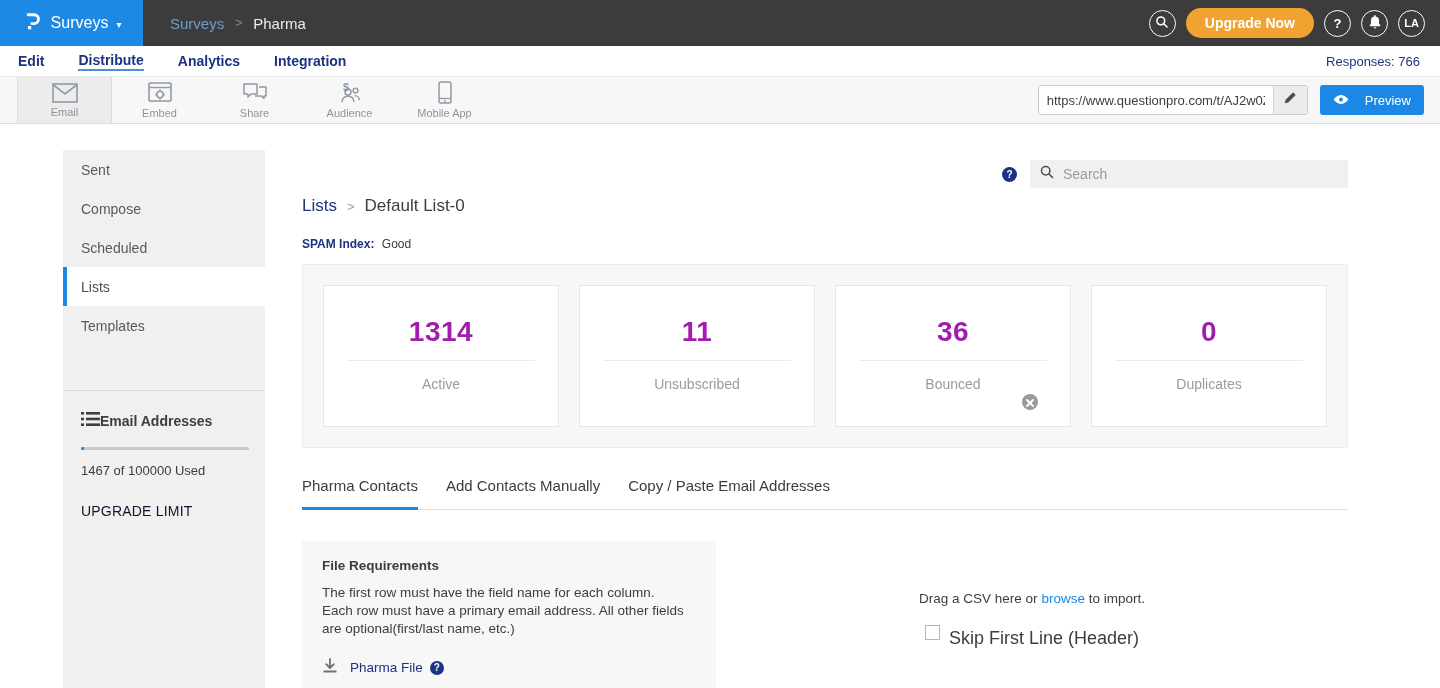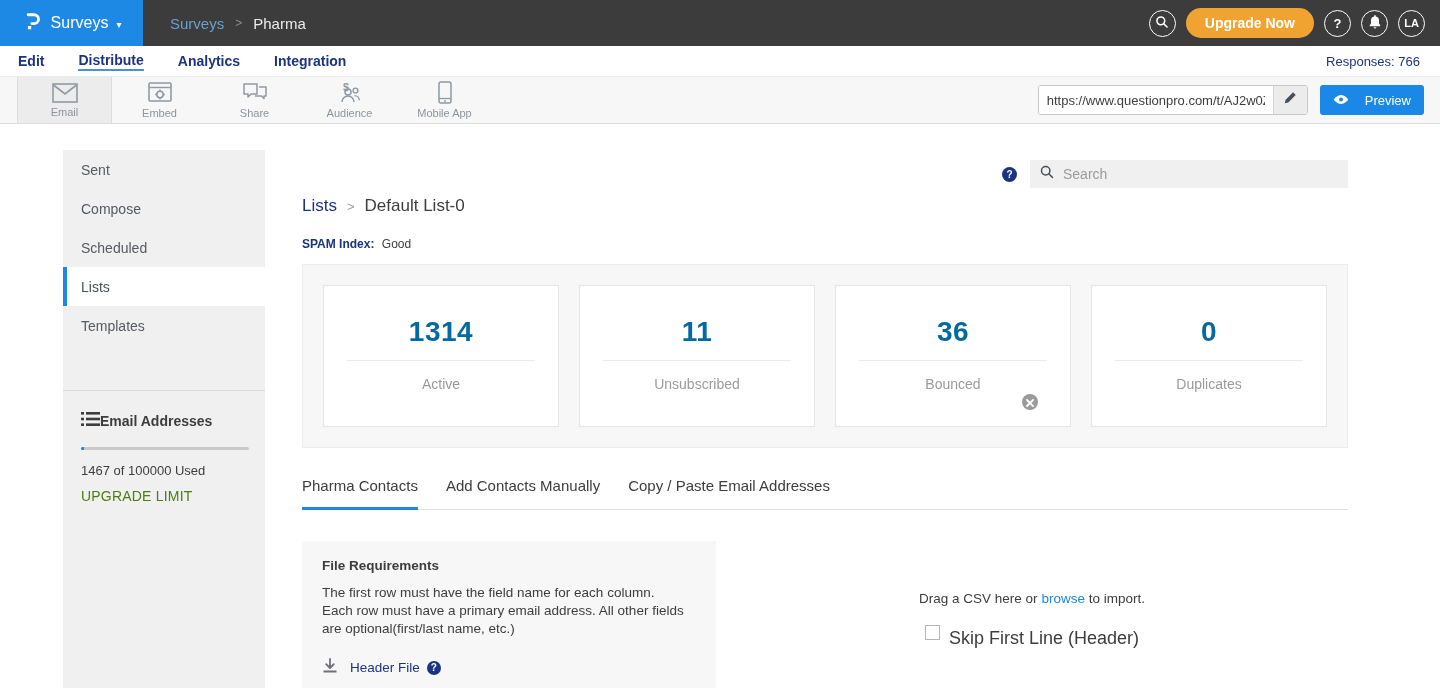--- a/index.html
+++ b/index.html
@@ -44,40 +44,40 @@
   .side-item { height:39px; display:flex; align-items:center; padding-left:18px; font-size:14px; color:#555a60; cursor:pointer; }
   .side-item.active { background:#fff; border-left:4px solid #1b87e6; padding-left:14px; color:#4a4f55; }
   .side-spacer { height:45px; }
   .side-divider { border-top:1px solid #d9d9db; }
   .email-sec { padding:20px 16px 0 18px; }
   .email-head { display:flex; align-items:center; }
   .email-head .etitle { font-size:14px; font-weight:700; color:#3d3d3d; }
   .progress { margin-top:16px; height:3px; background:#c9c9cb; border-radius:2px; overflow:hidden; }
   .progress-fill { height:3px; background:#1b87e6; }
   .usage { margin-top:13px; font-size:13px; color:#3d3d3d; }
-  .upgrade-link { margin-top:10px; font-size:14px; font-weight:500; color:#4d7c0f; cursor:pointer; letter-spacing:.2px; }
+  .upgrade-link { margin-top:25px; font-size:14px; font-weight:500; color:#0f172a; cursor:pointer; letter-spacing:.2px; }
 
   .main { position:absolute; left:265px; right:63px; top:26px; bottom:0; background:#fff; padding:0 29px 0 37px; }
   .main-toprow { display:flex; justify-content:flex-end; align-items:center; gap:13px; margin-top:10px; }
   .qmark { width:15px; height:15px; border-radius:50%; background:#1b3380; color:#fff; font-size:10px; font-weight:700; display:inline-flex; align-items:center; justify-content:center; cursor:pointer; flex:none; }
   .searchbox { width:318px; height:28px; background:#f0f0f1; display:flex; align-items:center; gap:9px; padding:0 10px; }
   .searchbox input { flex:1; border:none; outline:none; background:transparent; font-size:14px; color:#3d3d3d; font-family:"Liberation Sans",sans-serif; }
   .searchbox input::placeholder { color:#9b9b9b; }
 
   .crumbs2 { margin-top:8px; display:flex; align-items:center; }
   .crumbs2 .parent { font-size:17px; font-weight:500; color:#1b3380; cursor:pointer; }
   .crumbs2 .sep { color:#9b9b9b; font-size:13px; margin:0 10px; }
   .crumbs2 .current { font-size:17px; font-weight:500; color:#3d3d3d; }
   .spamline { margin-top:21px; font-size:12px; }
   .spamline .slabel { color:#1b3380; font-weight:600; }
   .spamline .sval { color:#3d3d3d; margin-left:4px; }
 
   .stats-panel { margin-top:13px; background:#f7f7f8; border:1px solid #ececee; padding:20px; display:flex; gap:20px; }
   .stat-card { flex:1; background:#fff; border:1px solid #e6e6e8; height:142px; text-align:center; padding-top:30px; position:relative; }
-  .stat-value { font-size:28px; font-weight:700; color:#0369a1; letter-spacing:.5px; }
+  .stat-value { font-size:28px; font-weight:700; color:#a21caf; letter-spacing:.5px; }
   .stat-divider { width:80%; margin:12px auto 0; border-top:1px solid #ebebeb; }
   .stat-label { margin-top:15px; font-size:14px; color:#9b9b9b; }
   .stat-close { position:absolute; right:32px; bottom:16px; width:16px; height:16px; border-radius:50%; background:#9b9b9b; display:flex; align-items:center; justify-content:center; cursor:pointer; }
 
   .import-tabs { margin-top:29px; display:flex; gap:28px; border-bottom:1px solid #e0e0e0; }
   .import-tab { font-size:15px; color:#3d3d3d; padding-bottom:13px; cursor:pointer; }
   .import-tab.active { border-bottom:3px solid #1b87e6; margin-bottom:-1px; }
 
   .import-body { margin-top:31px; display:flex; }
   .filereq { width:414px; background:#f7f7f8; padding:17px 20px 19px 20px; }
@@ -329,21 +329,21 @@
       <div class="filereq">
         <div class="ftitle">File Requirements</div>
         <div class="fbody">The first row must have the field name for each column. Each row must have a primary email address. All other fields are optional(first/last name, etc.)</div>
         <div class="example-row">
           <span>
             <svg width="16" height="16" viewBox="0 0 16 16">
               <path d="M8 1v8M4.2 6.2L8 10l3.8-3.8" fill="none" stroke="#6d7278" stroke-width="1.8" stroke-linecap="round" stroke-linejoin="round"></path>
               <rect x="1.5" y="12.5" width="13" height="2" fill="#6d7278"></rect>
             </svg>
           </span>
-          <span class="example-link">Header File</span>
+          <span class="example-link">Pharma File</span>
           <span class="qmark">?</span>
         </div>
       </div>
       <div class="dropzone">
         <div class="dragline">
           <span>Drag a CSV here or </span><span class="browse">browse</span><span> to import.</span>
         </div>
         <div class="skip-row">
           <input type="checkbox" style="">
           <span class="skiplabel">Skip First Line (Header)</span>

